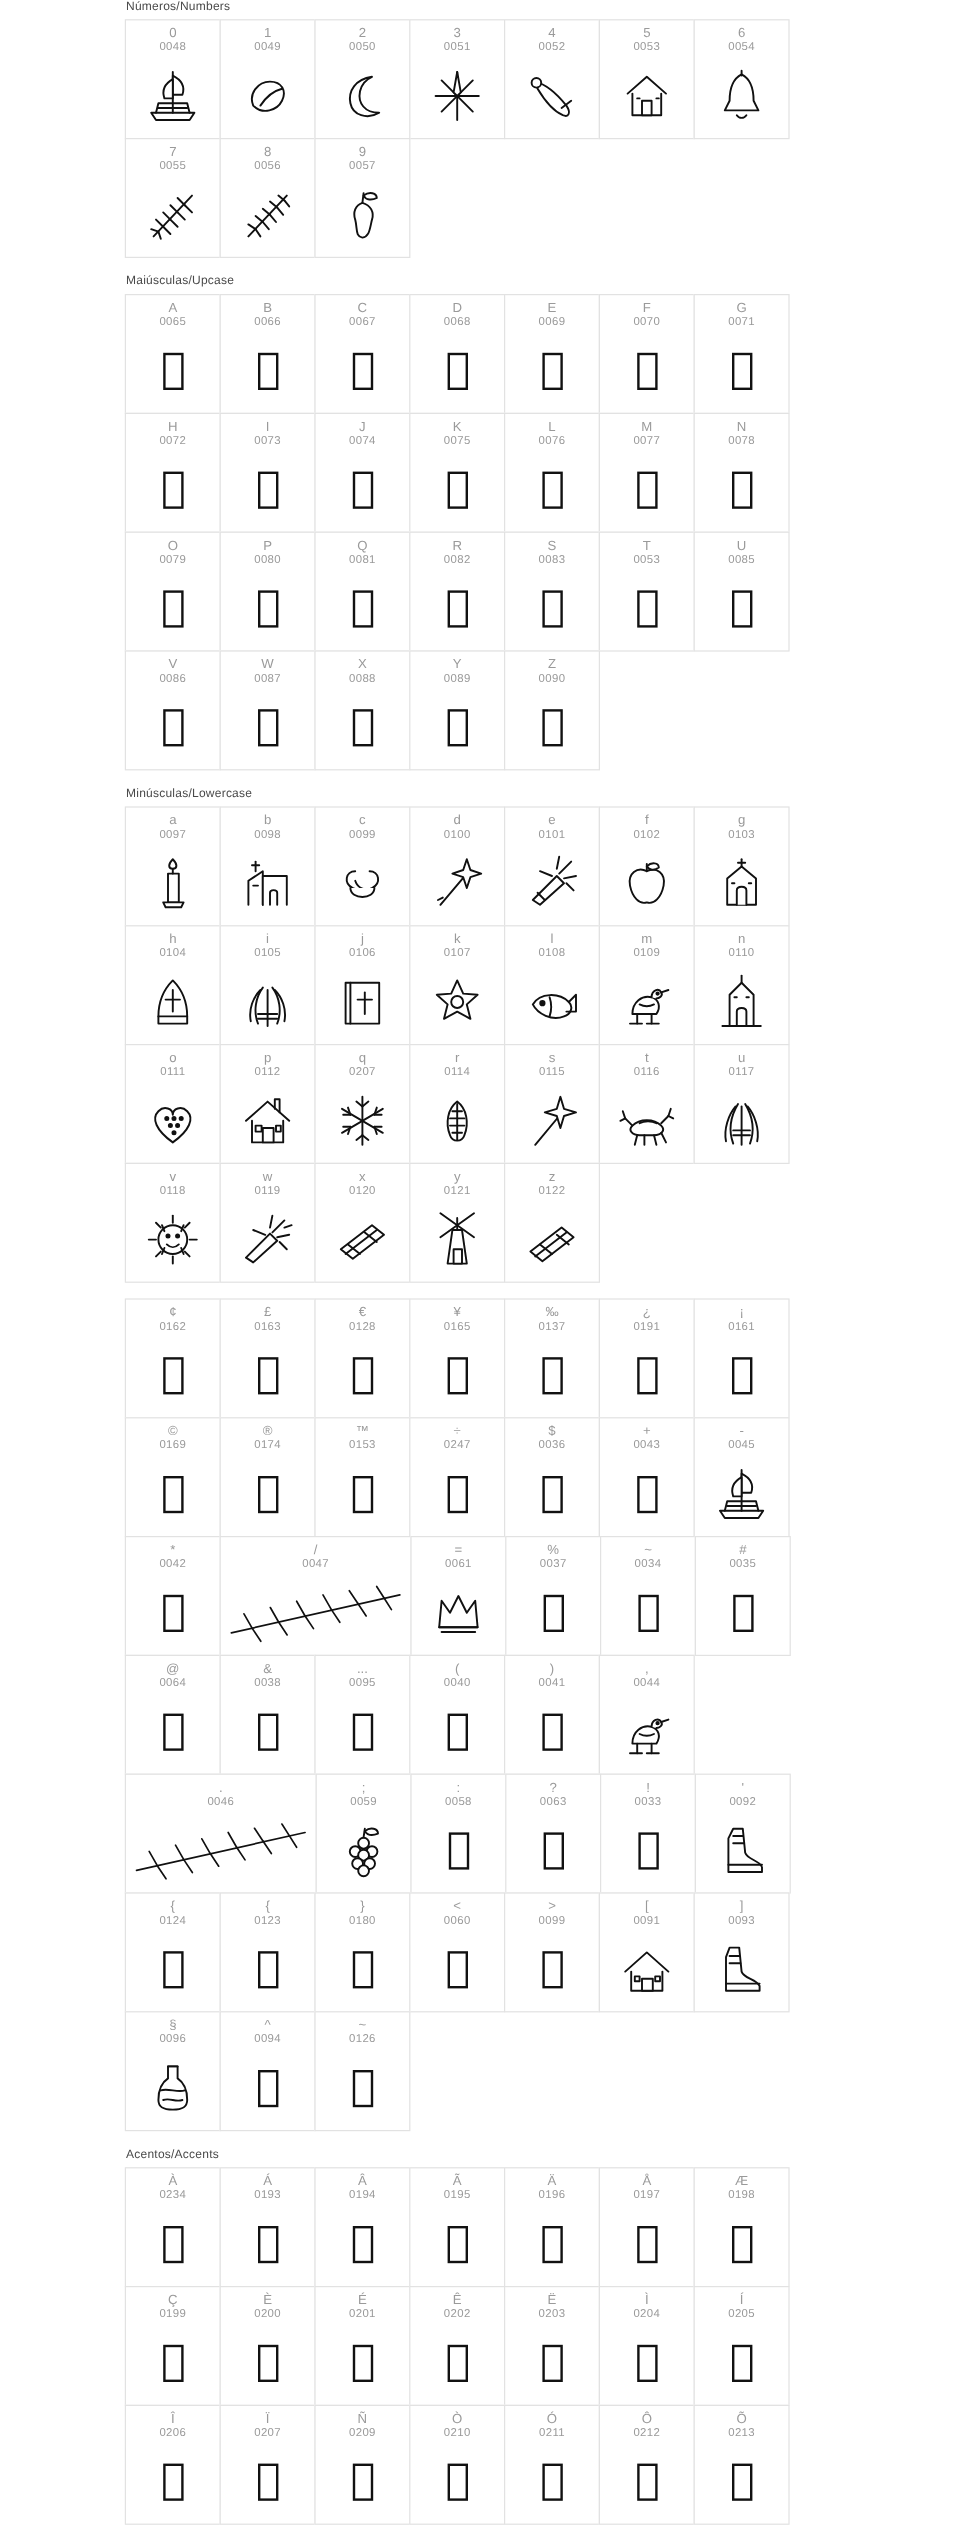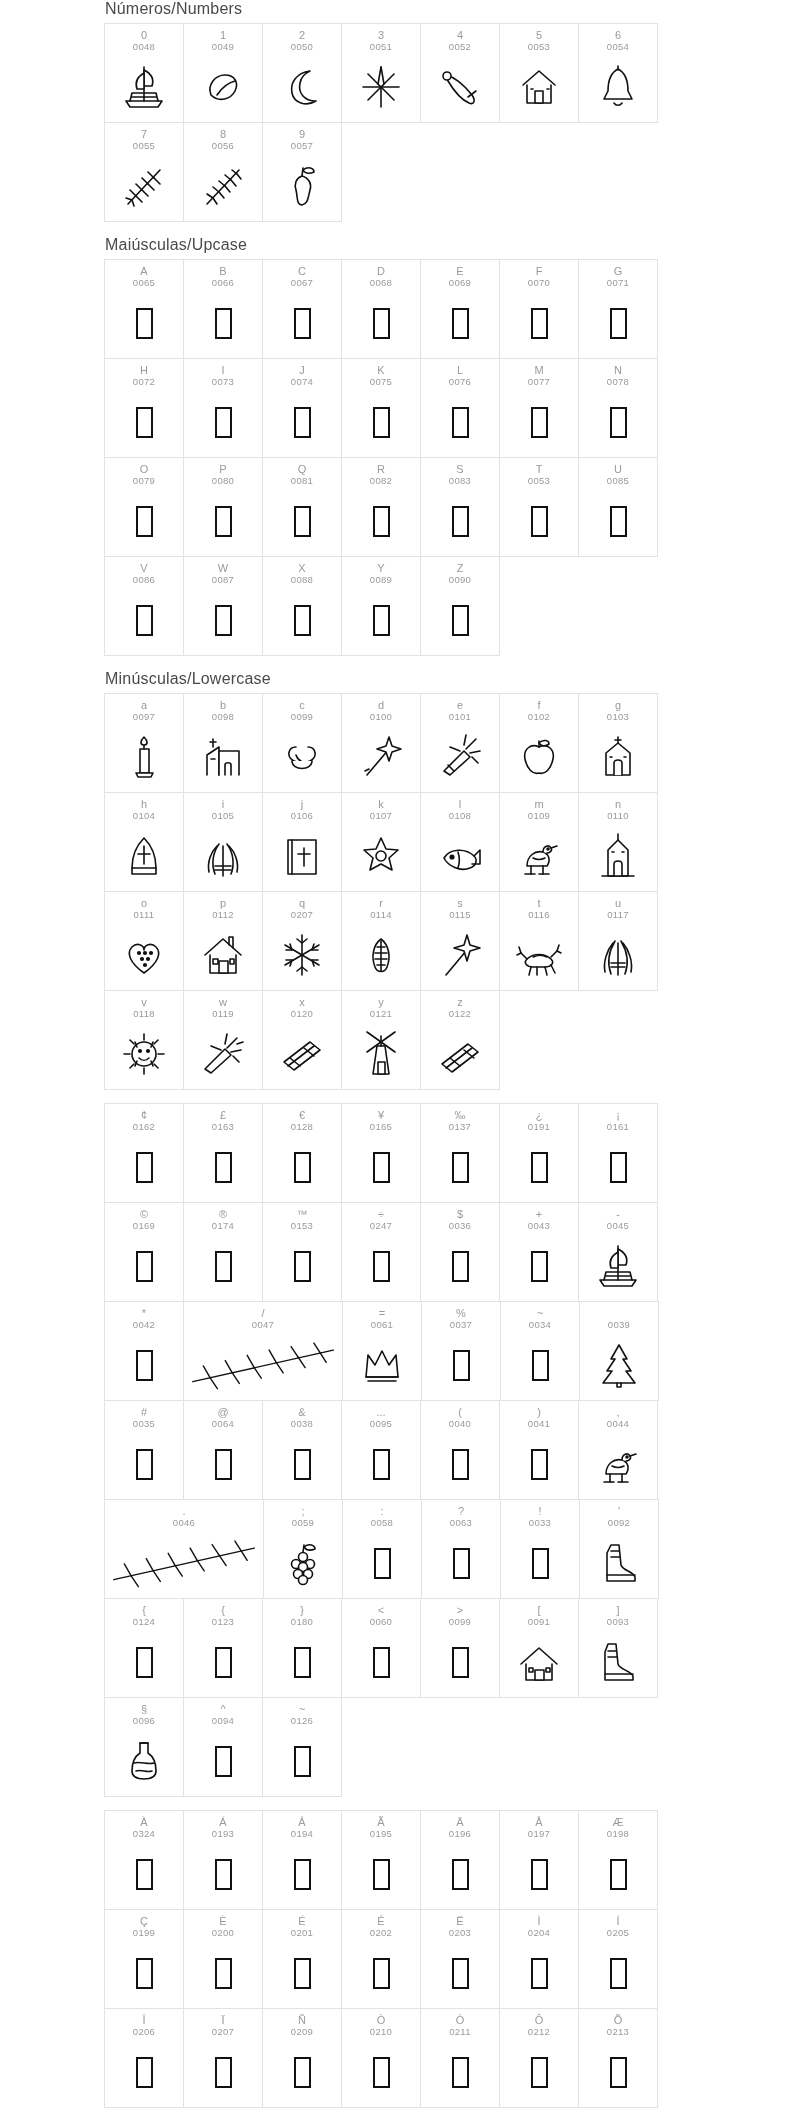--- a/index.html
+++ b/index.html
@@ -15,21 +15,21 @@
     position: relative;
   }
   .page {
     width: 800px;
     padding: 0 0 20px 0;
   }
   .section {
     margin: 0 0 14px 0;
   }
   .section-title {
-    font-size: 16px;
+    font-size: 10px;
     color: #4a4a4a;
     font-weight: normal;
     margin: 0 0 6px 105px;
     letter-spacing: 0.2px;
   }
   .grid {
     margin-left: 105px;
     display: flex;
     flex-wrap: wrap;
     width: 560px;
@@ -932,30 +932,20 @@
             </div>
           </div>
           <div class="cell">
             <div class="ch">~</div>
             <div class="code">0034</div>
             <div class="glyph">
               <div class="tofu"></div>
             </div>
           </div>
           <div class="cell">
-            <div class="ch"></div>
-            <div class="code">0039</div>
-            <div class="glyph">
-              <svg width="52" height="52" viewBox="0 0 52 52" fill="none" stroke="#111" stroke-width="1.6" stroke-linecap="round" stroke-linejoin="round">
-                <path d="M26 6 L34 20 L30 20 L38 32 L33 32 L42 44 L10 44 L19 32 L14 32 L22 20 L18 20 Z" fill="#fff"></path>
-                <path d="M24 44 L24 48 L28 48 L28 44"></path>
-              </svg>
-            </div>
-          </div>
-          <div class="cell">
             <div class="ch">#</div>
             <div class="code">0035</div>
             <div class="glyph">
               <div class="tofu"></div>
             </div>
           </div>
           <div class="cell">
             <div class="ch">@</div>
             <div class="code">0064</div>
             <div class="glyph">
@@ -1160,24 +1150,25 @@
           <div class="cell">
             <div class="ch">~</div>
             <div class="code">0126</div>
             <div class="glyph">
               <div class="tofu"></div>
             </div>
           </div>
         </div>
       </div>
       <div class="section">
+        <div class="section-title">Acentos/Accents</div>
         <div class="grid">
           <div class="cell">
             <div class="ch">À</div>
-            <div class="code">0324</div>
+            <div class="code">0234</div>
             <div class="glyph">
               <div class="tofu"></div>
             </div>
           </div>
           <div class="cell">
             <div class="ch">Á</div>
             <div class="code">0193</div>
             <div class="glyph">
               <div class="tofu"></div>
             </div>

